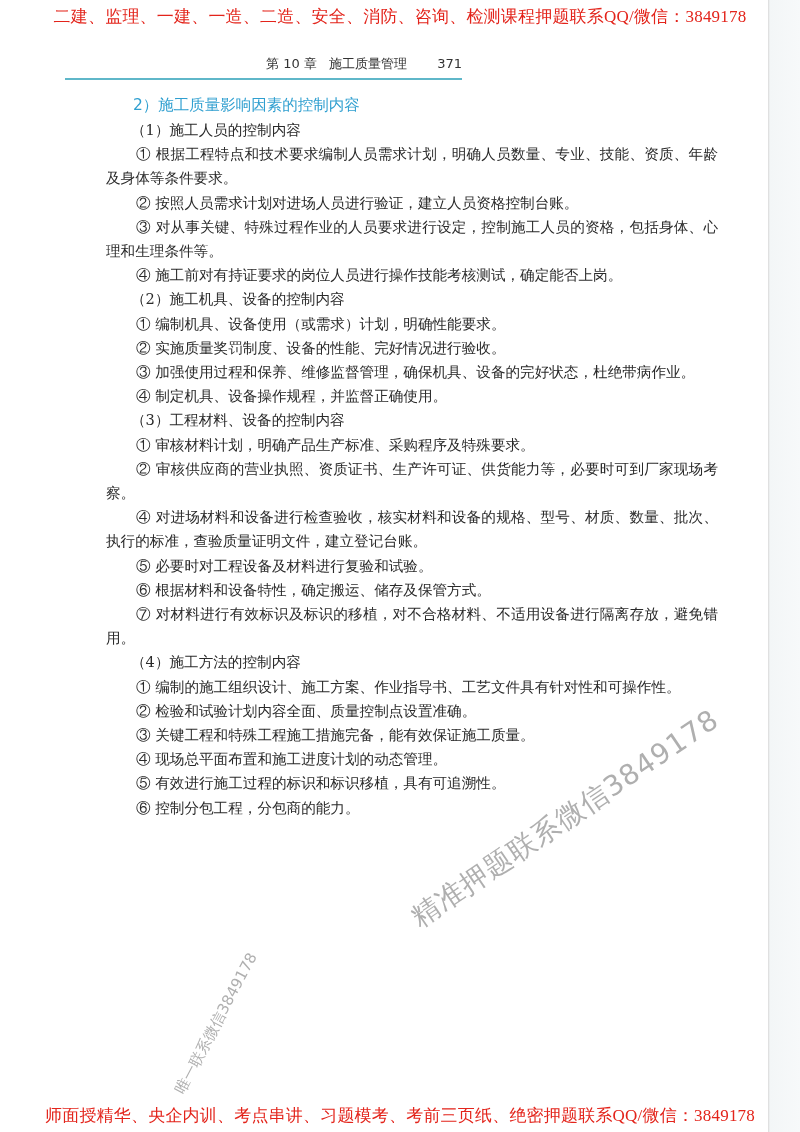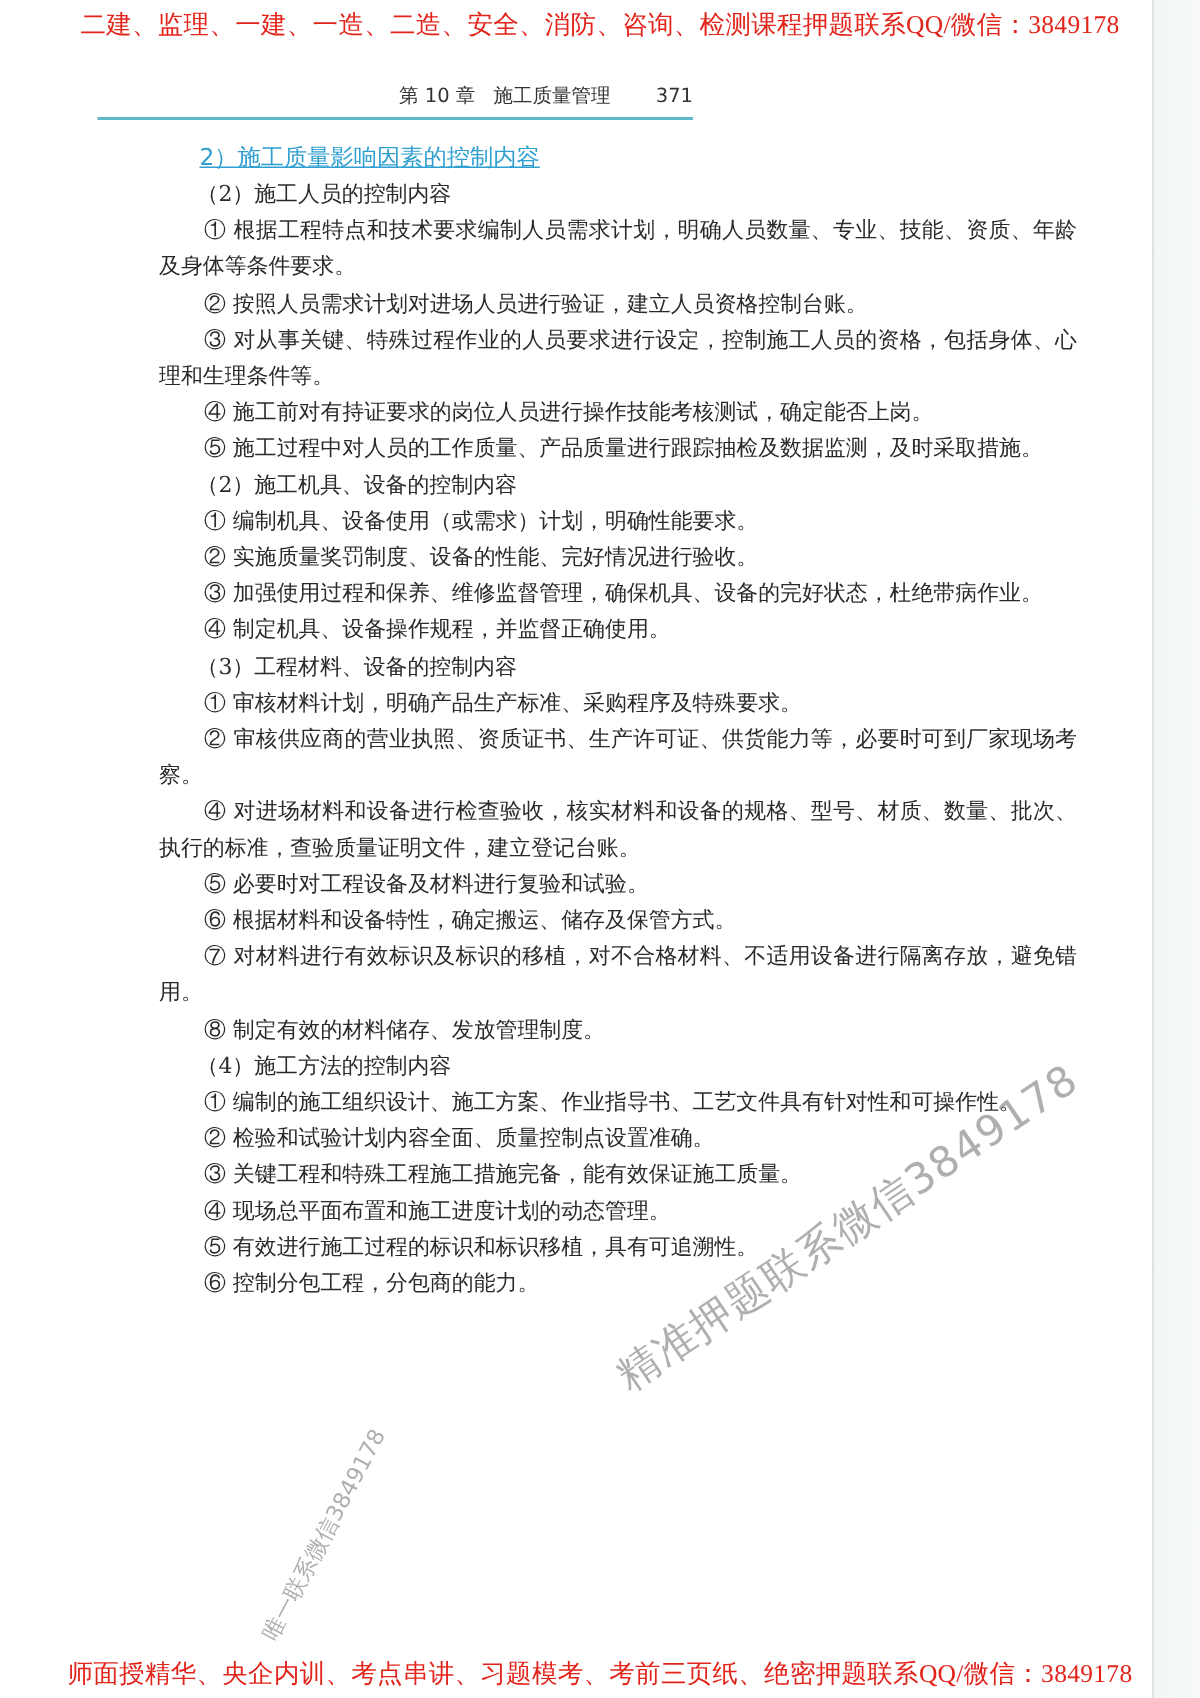--- a/index.html
+++ b/index.html
@@ -31,21 +31,21 @@
   }
   .rh-text .chap { margin-right: 8px; }
   .rh-text .title { margin-right: 26px; text-align: center; }
   .content {
     position: absolute; left: 106px; top: 92px; width: 612px;
     font-size: 14.6px; line-height: 24.2px;
   }
   .content p { margin: 0; }
   .h2 {
     color: #2f9fd0; font-family: "DejaVu Sans", "Liberation Sans", sans-serif;
-    font-size: 15.5px; padding-left: 27px; line-height: 26px; text-decoration: underline;
+    font-size: 15.5px; padding-left: 27px; line-height: 26px;
   }
   .h3 { padding-left: 25px; }
   .item { text-indent: 30px; text-align: justify; }
   .watermark {
     position: absolute; color: rgba(110,110,110,0.55);
     font-family: "DejaVu Sans", "Liberation Sans", sans-serif;
     transform-origin: left bottom; white-space: nowrap; pointer-events: none;
   }
   .wm1 { left: 425px; top: 898px; font-size: 28px; transform: rotate(-34deg); letter-spacing: 1px; }
   .wm2 { left: 188px; top: 1078px; font-size: 15px; transform: rotate(-62deg); }
@@ -61,41 +61,39 @@
   <div class="rh-text">
     <span class="chap">第 10 章</span>
     <span class="title">施工质量管理</span>
     <span class="pnum">371</span>
   </div>
 </div>
 
 <div class="content">
   <p class="h2">2）施工质量影响因素的控制内容</p>
 
-  <p class="h3">（2）施工人员的控制内容</p>
+  <p class="h3">（1）施工人员的控制内容</p>
   <p class="item">① 根据工程特点和技术要求编制人员需求计划，明确人员数量、专业、技能、资质、年龄及身体等条件要求。</p>
   <p class="item">② 按照人员需求计划对进场人员进行验证，建立人员资格控制台账。</p>
   <p class="item">③ 对从事关键、特殊过程作业的人员要求进行设定，控制施工人员的资格，包括身体、心理和生理条件等。</p>
   <p class="item">④ 施工前对有持证要求的岗位人员进行操作技能考核测试，确定能否上岗。</p>
-  <p class="item">⑤ 施工过程中对人员的工作质量、产品质量进行跟踪抽检及数据监测，及时采取措施。</p>
 
   <p class="h3">（2）施工机具、设备的控制内容</p>
   <p class="item">① 编制机具、设备使用（或需求）计划，明确性能要求。</p>
   <p class="item">② 实施质量奖罚制度、设备的性能、完好情况进行验收。</p>
   <p class="item">③ 加强使用过程和保养、维修监督管理，确保机具、设备的完好状态，杜绝带病作业。</p>
   <p class="item">④ 制定机具、设备操作规程，并监督正确使用。</p>
 
   <p class="h3">（3）工程材料、设备的控制内容</p>
   <p class="item">① 审核材料计划，明确产品生产标准、采购程序及特殊要求。</p>
   <p class="item">② 审核供应商的营业执照、资质证书、生产许可证、供货能力等，必要时可到厂家现场考察。</p>
   <p class="item">④ 对进场材料和设备进行检查验收，核实材料和设备的规格、型号、材质、数量、批次、执行的标准，查验质量证明文件，建立登记台账。</p>
   <p class="item">⑤ 必要时对工程设备及材料进行复验和试验。</p>
   <p class="item">⑥ 根据材料和设备特性，确定搬运、储存及保管方式。</p>
   <p class="item">⑦ 对材料进行有效标识及标识的移植，对不合格材料、不适用设备进行隔离存放，避免错用。</p>
-  <p class="item">⑧ 制定有效的材料储存、发放管理制度。</p>
 
   <p class="h3">（4）施工方法的控制内容</p>
   <p class="item">① 编制的施工组织设计、施工方案、作业指导书、工艺文件具有针对性和可操作性。</p>
   <p class="item">② 检验和试验计划内容全面、质量控制点设置准确。</p>
   <p class="item">③ 关键工程和特殊工程施工措施完备，能有效保证施工质量。</p>
   <p class="item">④ 现场总平面布置和施工进度计划的动态管理。</p>
   <p class="item">⑤ 有效进行施工过程的标识和标识移植，具有可追溯性。</p>
   <p class="item">⑥ 控制分包工程，分包商的能力。</p>
 </div>
 

